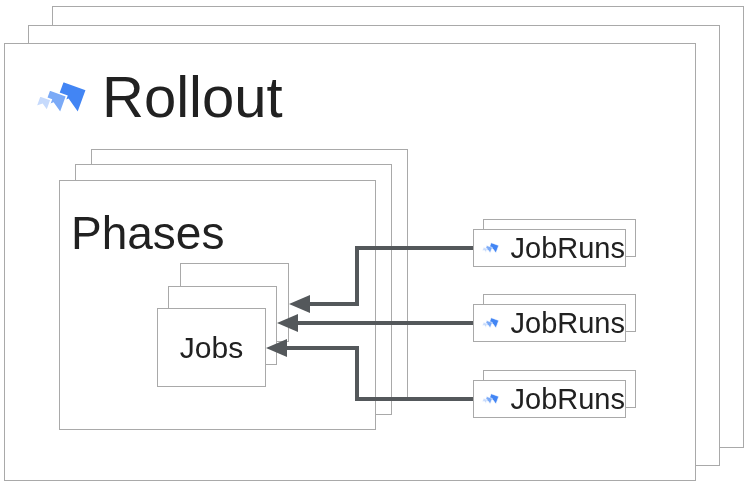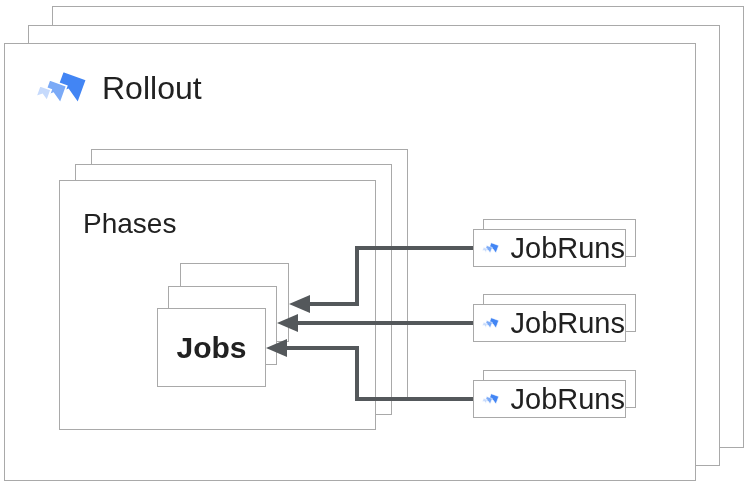--- a/index.html
+++ b/index.html
@@ -7,24 +7,24 @@
     --arrow-color:#54585b;
     --text-color:#212121;
     --background:#ffffff;
   }
   *{margin:0;padding:0;box-sizing:border-box;}
   html,body{background:var(--background);font-family:"Liberation Sans",sans-serif;}
   .canvas{position:relative;width:752px;height:491px;background:var(--background);overflow:hidden;}
   .card{position:absolute;background:var(--background);border:1px solid var(--border-color);}
   .title{position:absolute;color:var(--text-color);white-space:nowrap;}
   .rollout-header{position:absolute;left:35px;top:68px;display:flex;align-items:center;gap:13px;}
-  .rollout-header .ttl{font-size:32px;color:var(--text-color);line-height:1;}
-  .phases-title{left:83px;top:210px;font-size:28px;line-height:1;}
+  .rollout-header .ttl{font-size:58px;color:var(--text-color);line-height:1;}
+  .phases-title{left:71px;top:210px;font-size:46px;line-height:1;}
   .jobs-front{display:flex;align-items:center;justify-content:center;}
-  .jobs-label{font-size:30px;color:var(--text-color);font-weight:bold;}
+  .jobs-label{font-size:30px;color:var(--text-color);}
   .jobrun-front{display:flex;align-items:center;gap:11px;padding-left:8px;}
   .jobrun-label{font-size:29px;color:var(--text-color);line-height:1;}
   .arrows{position:absolute;left:0;top:0;pointer-events:none;}
   .arrow-line{fill:none;stroke:var(--arrow-color);stroke-width:4;}
   .arrow-head{fill:var(--arrow-color);stroke:none;}
   .icon-shape{stroke:#ffffff;stroke-width:1.8;stroke-linejoin:miter;}
 </style>
 </head>
 <body>
 

